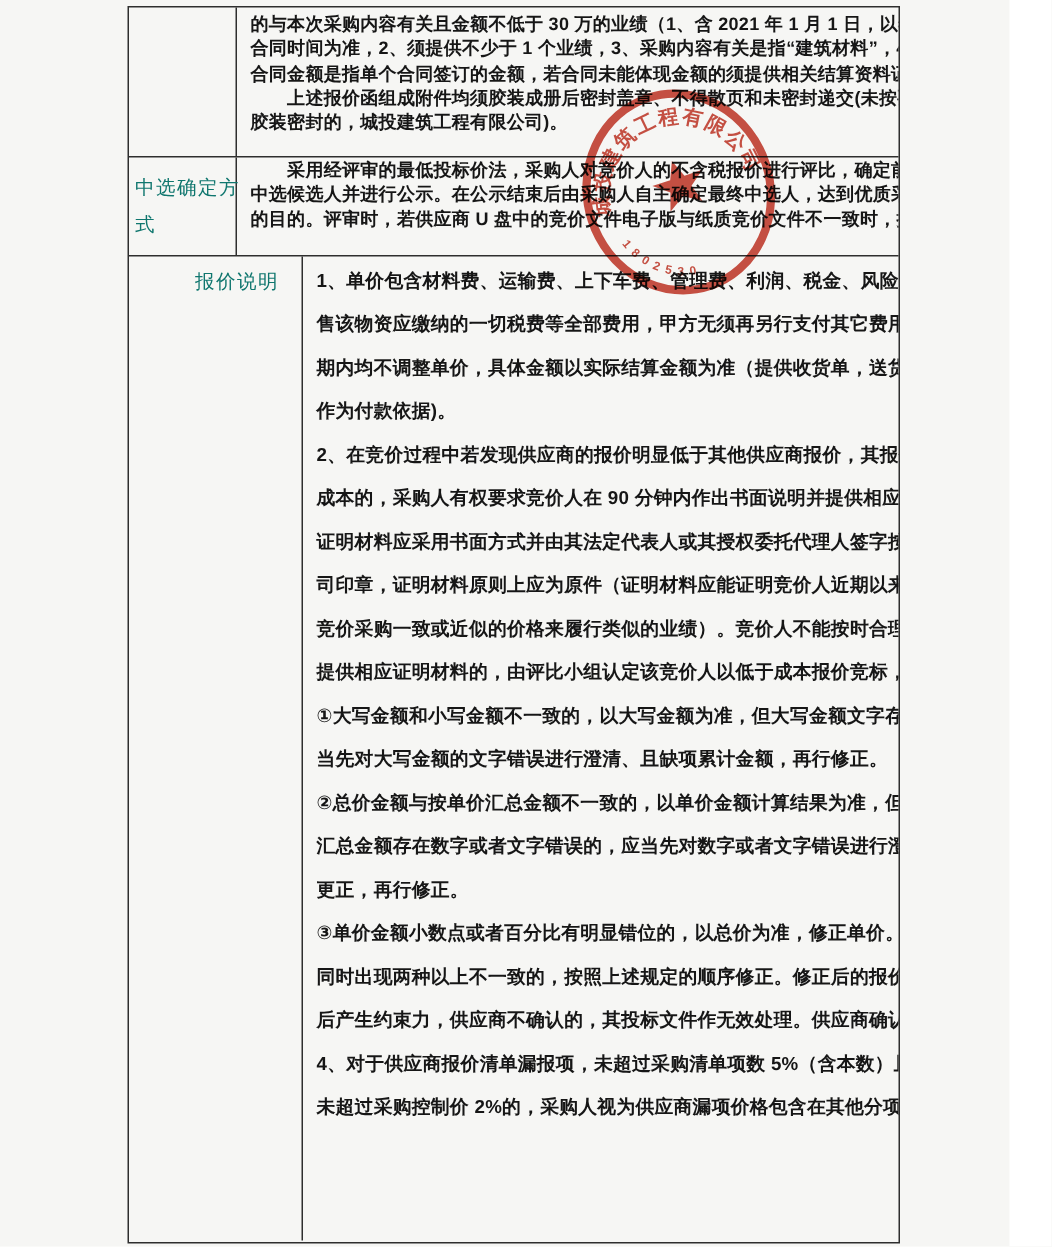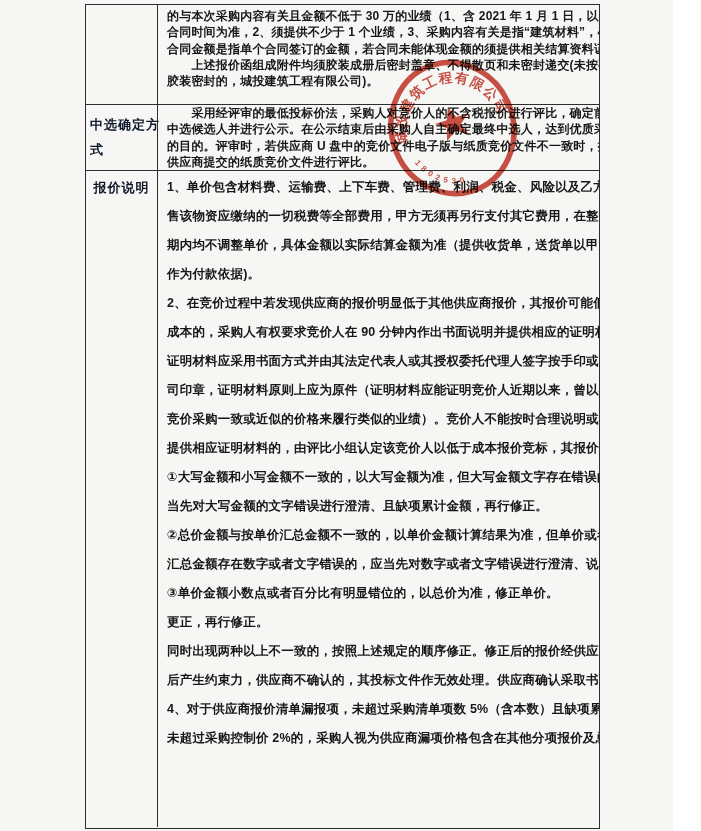--- a/index.html
+++ b/index.html
@@ -4,34 +4,34 @@
 <style>
   html,body{margin:0;padding:0;}
   .page{position:relative;width:701px;height:831px;background:#f6f6f4;overflow:hidden;
         font-family:"Liberation Sans","DejaVu Sans",sans-serif;}
   .white-strip{position:absolute;top:0;right:0;width:28px;height:831px;background:#ffffff;}
   .doc-table{position:absolute;left:85px;top:4px;width:513px;height:823px;
              border:1.5px solid #2e2e2e;display:flex;flex-direction:column;box-sizing:content-box;}
   .trow{display:flex;box-sizing:border-box;}
   .trow.bline{border-bottom:1.5px solid #2e2e2e;}
   .label-cell{width:72px;flex:0 0 72px;border-right:1.5px solid #2e2e2e;box-sizing:border-box;
-              color:#0f172a;font-weight:700;font-size:13px;}
+              color:#0f766e;font-weight:400;font-size:13px;}
   .content-cell{flex:1;overflow:hidden;color:#161616;font-weight:700;box-sizing:border-box;
                 padding-left:9px;padding-right:2px;}
   .row-a{height:100px;}
   .row-b{height:66px;}
   .row-c{height:655.5px;}
   .row-a .content-cell{padding-top:3px;font-size:12px;}
   .row-a .tl,.row-b .tl{line-height:16.3px;white-space:pre;letter-spacing:0.2px;}
   .row-b .content-cell{padding-top:0;font-size:12px;}
   .row-c .content-cell{padding-top:2px;font-size:12.5px;}
   .row-c .tl{line-height:29px;white-space:pre;letter-spacing:0.2px;}
   .label-b{padding-top:7px;padding-left:4px;}
   .label-b .tl{line-height:25px;white-space:pre;letter-spacing:1px;}
-  .label-c{padding-top:2px;text-align:center;}
+  .label-c{padding-top:2px;margin-left:44px;}
   .label-c .tl{line-height:29px;white-space:pre;letter-spacing:1px;}
   .seal{position:absolute;left:380px;top:52px;width:145px;height:152px;
         mix-blend-mode:multiply;opacity:0.88;}
 </style>
 </head>
 <body>
 
 <div class="page">
 
   <div class="white-strip"></div>
@@ -51,21 +51,20 @@
 
     <div class="trow row-b bline">
       <div class="label-cell label-b">
           <div class="tl">中选确定方</div>
           <div class="tl">式</div>
         </div>
       <div class="content-cell">
           <div class="tl">　　采用经评审的最低投标价法，采购人对竞价人的不含税报价进行评比，确定前三名</div>
           <div class="tl">中选候选人并进行公示。在公示结束后由采购人自主确定最终中选人，达到优质采购</div>
           <div class="tl">的目的。评审时，若供应商 U 盘中的竞价文件电子版与纸质竞价文件不一致时，按照</div>
-          <div class="tl">供应商提交的纸质竞价文件进行评比。</div>
         </div>
     </div>
 
     <div class="trow row-c">
       <div class="label-cell label-c">
           <div class="tl">报价说明</div>
         </div>
       <div class="content-cell">
           <div class="tl">1、单价包含材料费、运输费、上下车费、管理费、利润、税金、风险以及乙方因出</div>
           <div class="tl">售该物资应缴纳的一切税费等全部费用，甲方无须再另行支付其它费用，在整个供货</div>
@@ -74,22 +73,22 @@
           <div class="tl">2、在竞价过程中若发现供应商的报价明显低于其他供应商报价，其报价可能低于其</div>
           <div class="tl">成本的，采购人有权要求竞价人在 90 分钟内作出书面说明并提供相应的证明材料，</div>
           <div class="tl">证明材料应采用书面方式并由其法定代表人或其授权委托代理人签字按手印或盖公</div>
           <div class="tl">司印章，证明材料原则上应为原件（证明材料应能证明竞价人近期以来，曾以与本次</div>
           <div class="tl">竞价采购一致或近似的价格来履行类似的业绩）。竞价人不能按时合理说明或者不能</div>
           <div class="tl">提供相应证明材料的，由评比小组认定该竞价人以低于成本报价竞标，其报价作无效</div>
           <div class="tl">①大写金额和小写金额不一致的，以大写金额为准，但大写金额文字存在错误的，应</div>
           <div class="tl">当先对大写金额的文字错误进行澄清、且缺项累计金额，再行修正。</div>
           <div class="tl">②总价金额与按单价汇总金额不一致的，以单价金额计算结果为准，但单价或者单价</div>
           <div class="tl">汇总金额存在数字或者文字错误的，应当先对数字或者文字错误进行澄清、说明或者</div>
+          <div class="tl">更正，再行修正。</div>
           <div class="tl">③单价金额小数点或者百分比有明显错位的，以总价为准，修正单价。</div>
-          <div class="tl">更正，再行修正。</div>
           <div class="tl">同时出现两种以上不一致的，按照上述规定的顺序修正。修正后的报价经供应商确认</div>
           <div class="tl">后产生约束力，供应商不确认的，其投标文件作无效处理。供应商确认采取书面且加</div>
           <div class="tl">4、对于供应商报价清单漏报项，未超过采购清单项数 5%（含本数）且缺项累计金额</div>
           <div class="tl">未超过采购控制价 2%的，采购人视为供应商漏项价格包含在其他分项报价及总报价</div>
         </div>
     </div>
 
   </div>
 
   <svg class="seal" viewBox="-72 -76 144 152" xmlns="http://www.w3.org/2000/svg">

